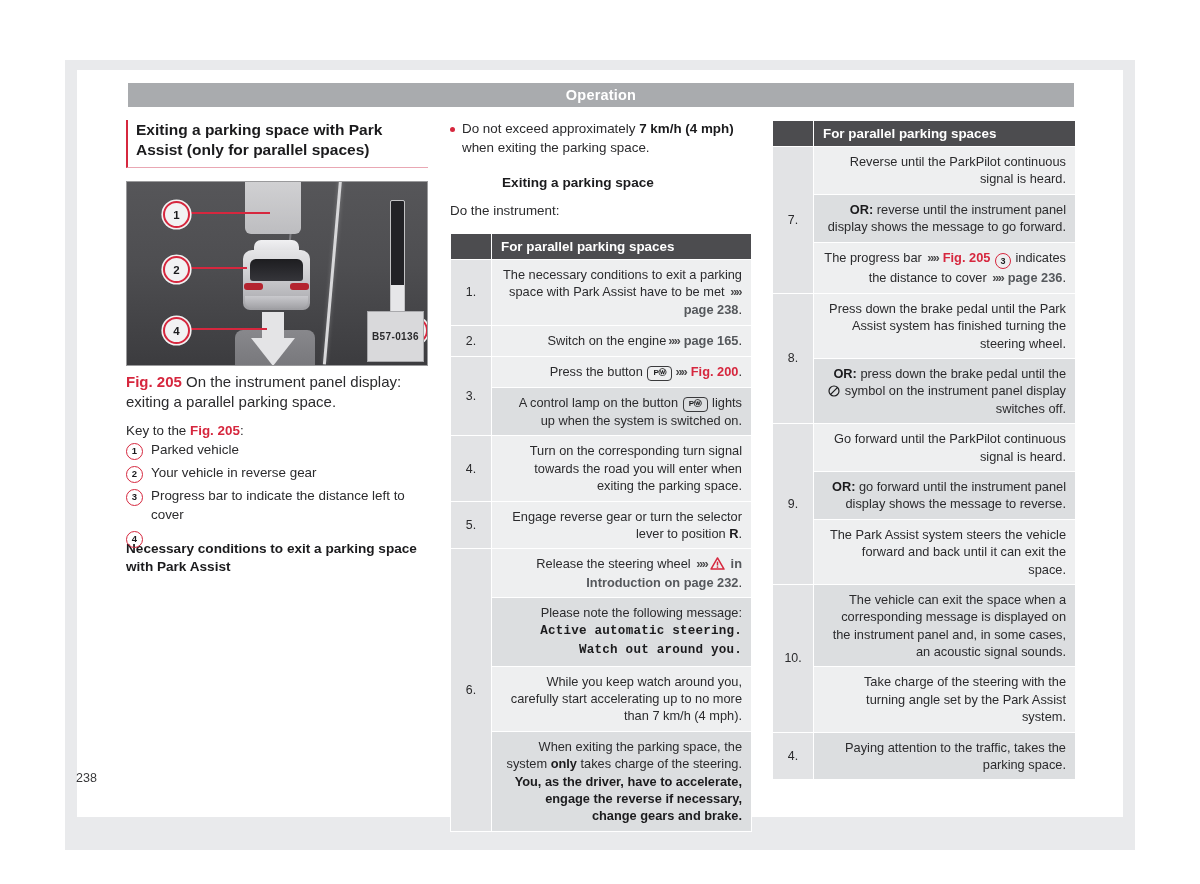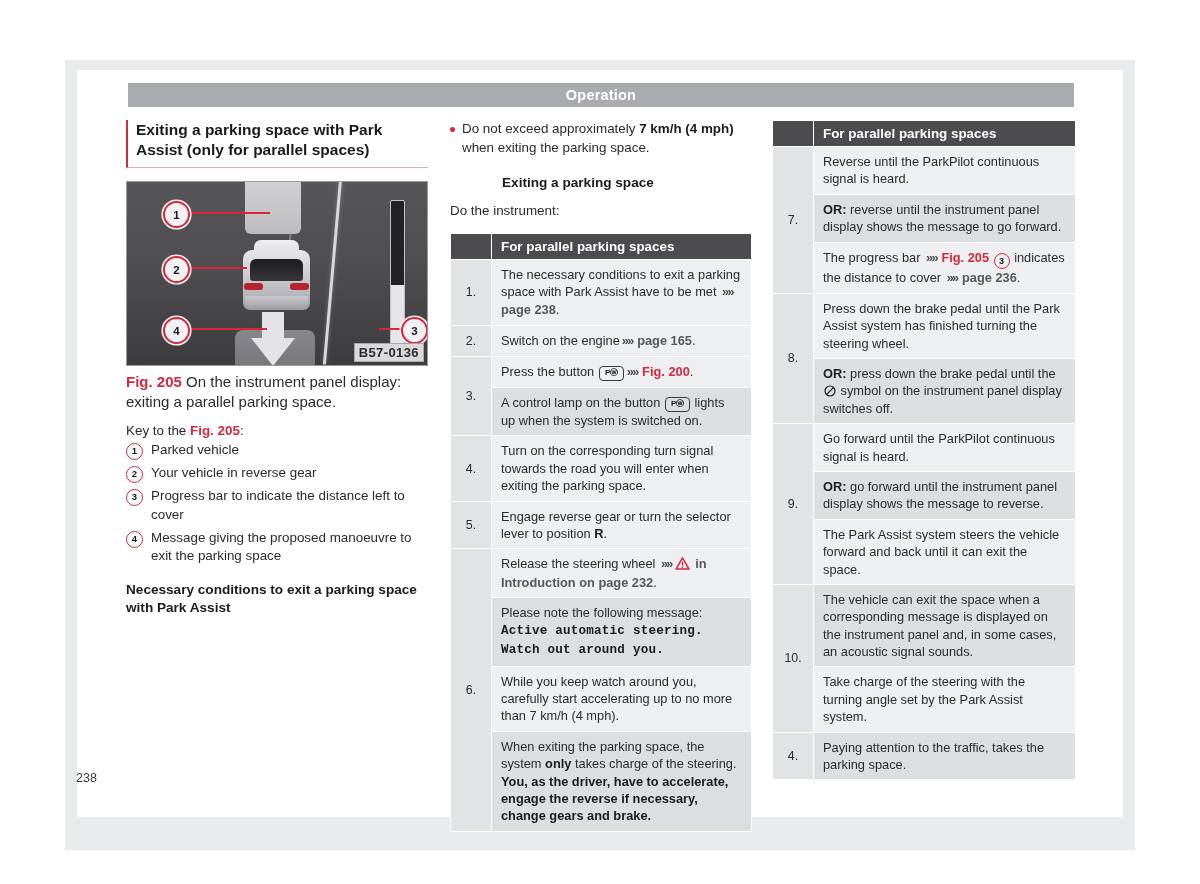--- a/index.html
+++ b/index.html
@@ -162,22 +162,22 @@
     background:#e6e6e8;border:1px solid #c2c2c4;border-radius:2px;
     overflow:hidden;
   }
   .progbar-fill{
     position:absolute;left:0;top:0;width:100%;height:58%;
     background:#222226;
   }
   .img-code{
     position:absolute;right:3px;bottom:3px;
     background:#d9d9db;color:#2b2b2d;
-    font-size:13px;font-weight:bold;letter-spacing:.4px;
-    padding:1px 4px;border:1px solid #a9a9ac;
+    font-size:10px;font-weight:bold;letter-spacing:.4px;
+    padding:19px 4px;border:1px solid #a9a9ac;
   }
   
   .callout{
     position:absolute;width:23px;height:23px;border-radius:50%;
     background:#f2f2f3;border:2.2px solid #d6273e;
     box-shadow:0 0 0 1.6px #f2f2f3;
     color:#1b1b1d;font-size:11.5px;font-weight:bold;
     display:flex;align-items:center;justify-content:center;
   }
   .leader{position:absolute;height:2px;background:#d6273e;}
@@ -219,21 +219,21 @@
     padding:5px 9px;border:1px solid #ffffff;
   }
   table.proc td.num{
     width:38px;background:#e2e3e5;color:#2b2b2d;
     font-size:12.4px;text-align:center;vertical-align:middle;
     border:1px solid #ffffff;
   }
   table.proc td.cell{
     background:#eeeff0;color:#2b2b2d;
     font-size:12.8px;line-height:1.36;
-    padding:6px 9px;border:1px solid #ffffff;vertical-align:top;
+    padding:6px 9px;border:1px solid #ffffff;vertical-align:top;text-align:right;
   }
   table.proc td.cell.alt{background:#dcdee0;}
 
   
   .btn-glyph{
     display:inline-flex;align-items:center;justify-content:center;
     min-width:19px;height:13px;padding:0 2px;
     border:1.2px solid #3a3a3c;border-radius:4px;
     font-size:8px;font-weight:bold;color:#1b1b1d;
     vertical-align:1px;margin:0 1px;letter-spacing:-.3px;
@@ -318,21 +318,21 @@
     </div>
 
     <p class="body" style="">
       <span>Key to the </span><span class="red">Fig. 205</span><span>:</span>
     </p>
 
     <ul class="key-list" id="key-list">
         <li><span class="num-circle">1</span><span>Parked vehicle</span></li>
         <li><span class="num-circle">2</span><span>Your vehicle in reverse gear</span></li>
         <li><span class="num-circle">3</span><span>Progress bar to indicate the distance left to cover</span></li>
-        <li><span class="num-circle">4</span><span>Message giving the proposed manoeuvre to exit the parking space</span></li>
+        <li><span class="num-circle">4</span></li>
       </ul>
 
     <div class="h3" style="margin:16px 0 11px 0;">Necessary conditions to exit a parking space with Park Assist</div>
 
   </div>
 
   <div class="col col-2">
     <p class="bullet-p" id="lead-bullet">Do not exceed approximately <span class="bold">7 km/h (4 mph)</span> when exiting the parking space.</p>
 
     <div class="h3" style="margin:16px 0 11px 8px;padding-left:44px;">Exiting a parking space</div>

